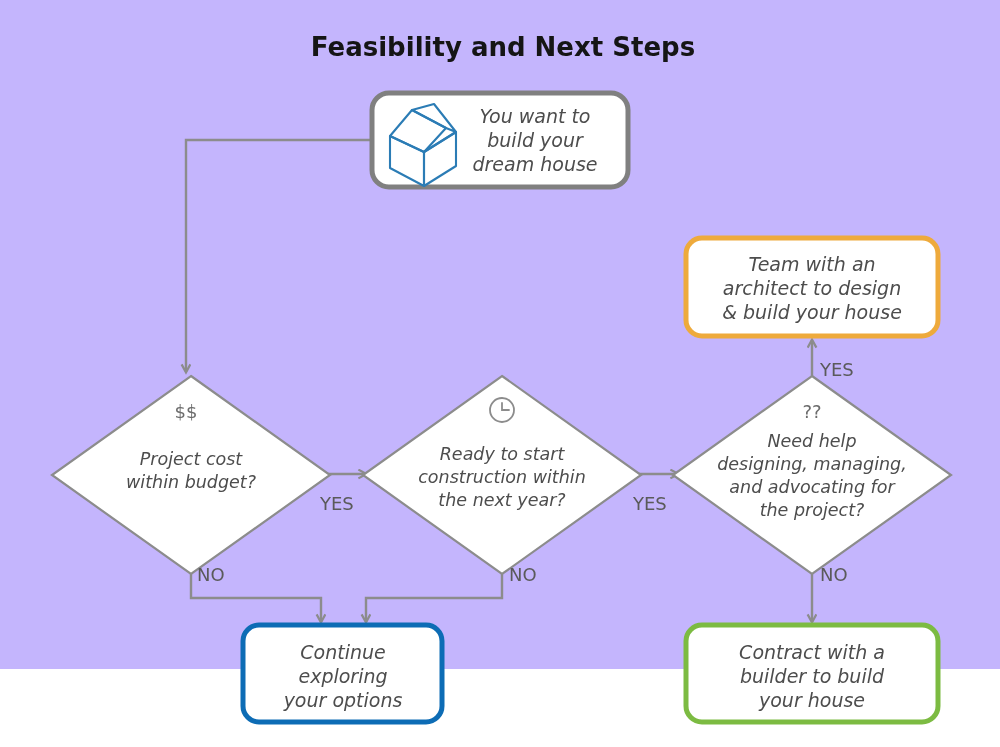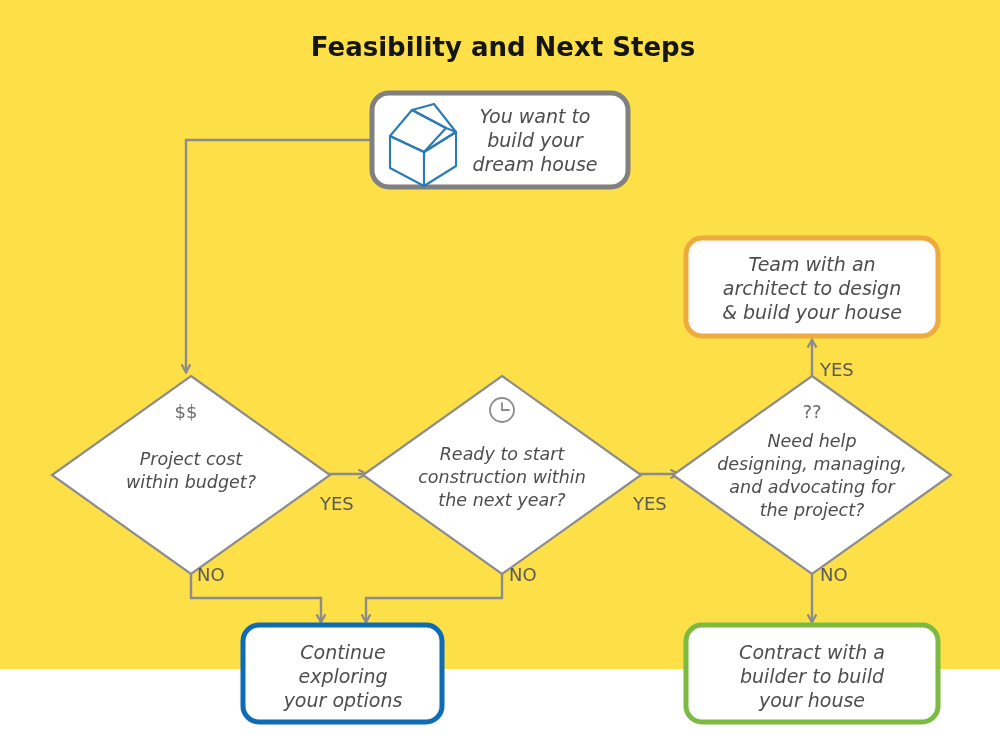--- a/index.html
+++ b/index.html
@@ -10,21 +10,21 @@
   body {
     width: 1000px;
     height: 747px;
     font-family: "DejaVu Sans", "Liberation Sans", sans-serif;
     overflow: hidden;
   }
   #chart-root {
     position: relative;
     width: 1000px;
     height: 669px;
-    background: #fde047;
+    background: #c4b5fd;
   }
   svg.flow {
     position: absolute;
     top: 0;
     left: 0;
     width: 1000px;
     height: 747px;
     display: block;
   }
   .page-title {

